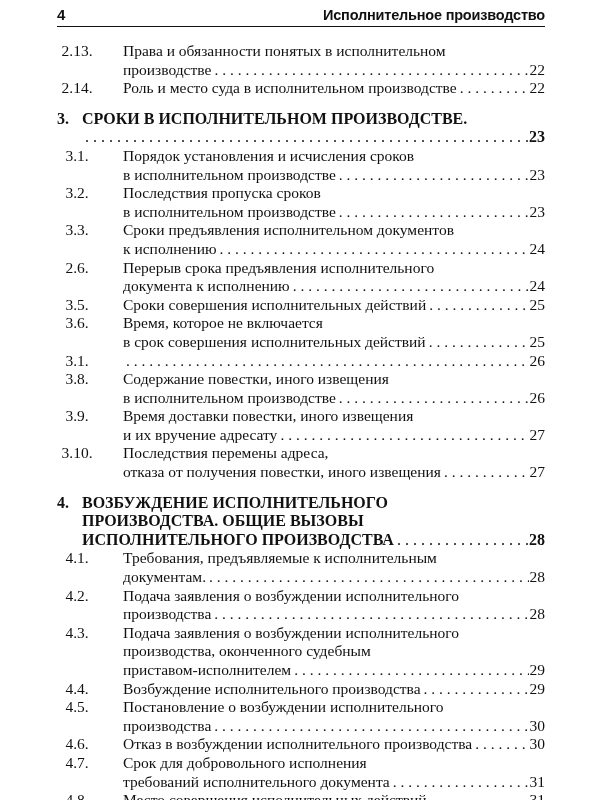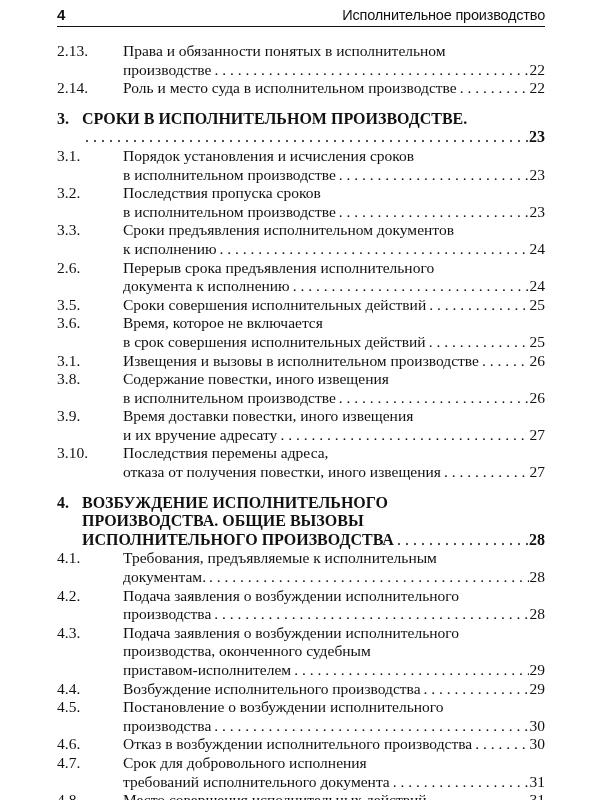--- a/index.html
+++ b/index.html
@@ -18,25 +18,25 @@
   .hdr {
     display: flex;
     justify-content: space-between;
     align-items: flex-end;
     font-family: "Liberation Sans", sans-serif;
     font-size: 14.5px;
     border-bottom: 1.6px solid #111111;
     padding-bottom: 3px;
   }
   .hdr .pgnum { font-weight: bold; font-size: 15px; }
-  .hdr .runtitle { font-weight: normal; letter-spacing: -0.2px; }
+  .hdr .runtitle { font-weight: bold; letter-spacing: -0.2px; }
   
   .toc { margin-top: 15px; font-size: 15.5px; line-height: 18.6px; }
   .entry { display: flex; align-items: flex-start; }
-  .entry .num { flex: 0 0 66px; text-align: left; padding-right: 26px; white-space: nowrap; }
+  .entry .num { flex: 0 0 66px; text-align: center; padding-right: 26px; white-space: nowrap; }
   .entry .body { flex: 1 1 auto; min-width: 0; }
   .entry.section { font-weight: bold; margin-top: 12px; font-size: 16px; }
   .entry.section .num { flex: 0 0 25px; text-align: left; padding-right: 0; }
   .line { display: block; white-space: pre; }
   .line.last { display: flex; align-items: baseline; white-space: nowrap; }
   .line.last .txt { flex: 0 0 auto; white-space: pre; }
   .dots {
     flex: 1 1 auto;
     overflow: hidden;
     white-space: nowrap;
@@ -151,21 +151,20 @@
             <span class="txt">в срок совершения исполнительных действий</span>
             <span class="dots"></span>
             <span class="pg">25</span>
           </div>
         </div>
   </div>
       <div class="entry item">
     <span class="num">3.1.</span>
     <div class="body">
           <div class="line last">
-            <span class="txt">Извещения и вызовы в исполнительном производстве</span>
             <span class="dots"></span>
             <span class="pg">26</span>
           </div>
         </div>
   </div>
       <div class="entry item">
     <span class="num">3.8.</span>
     <div class="body">
           <div class="line"><span class="txt">Содержание повестки, иного извещения</span></div>
           <div class="line last">

